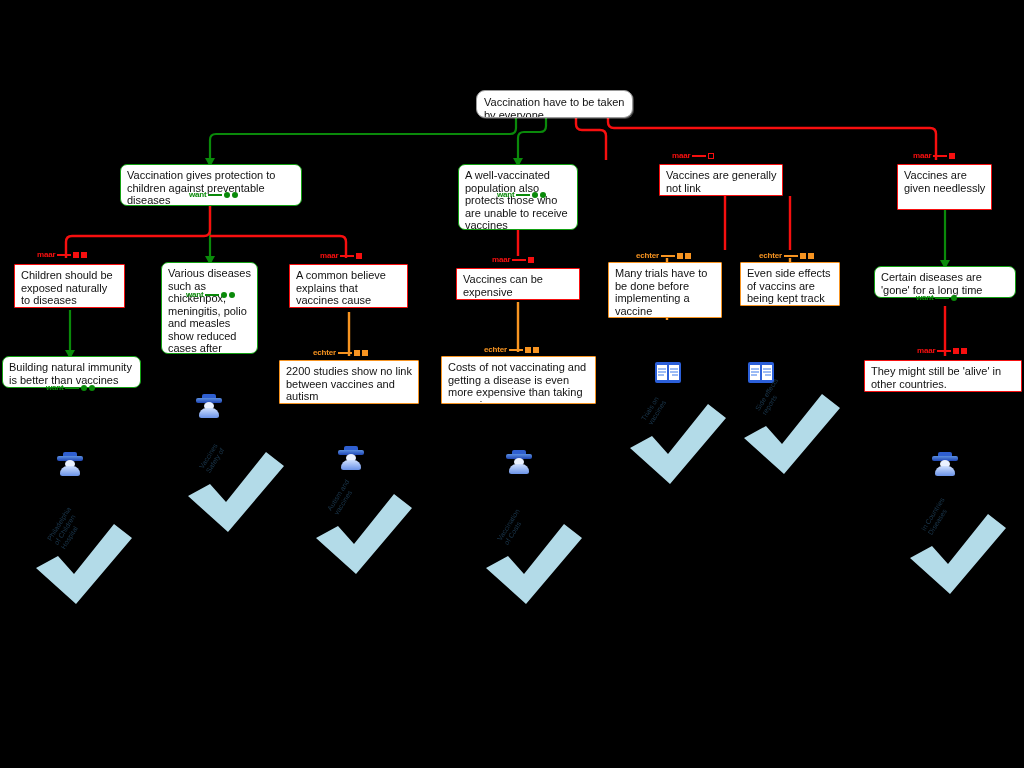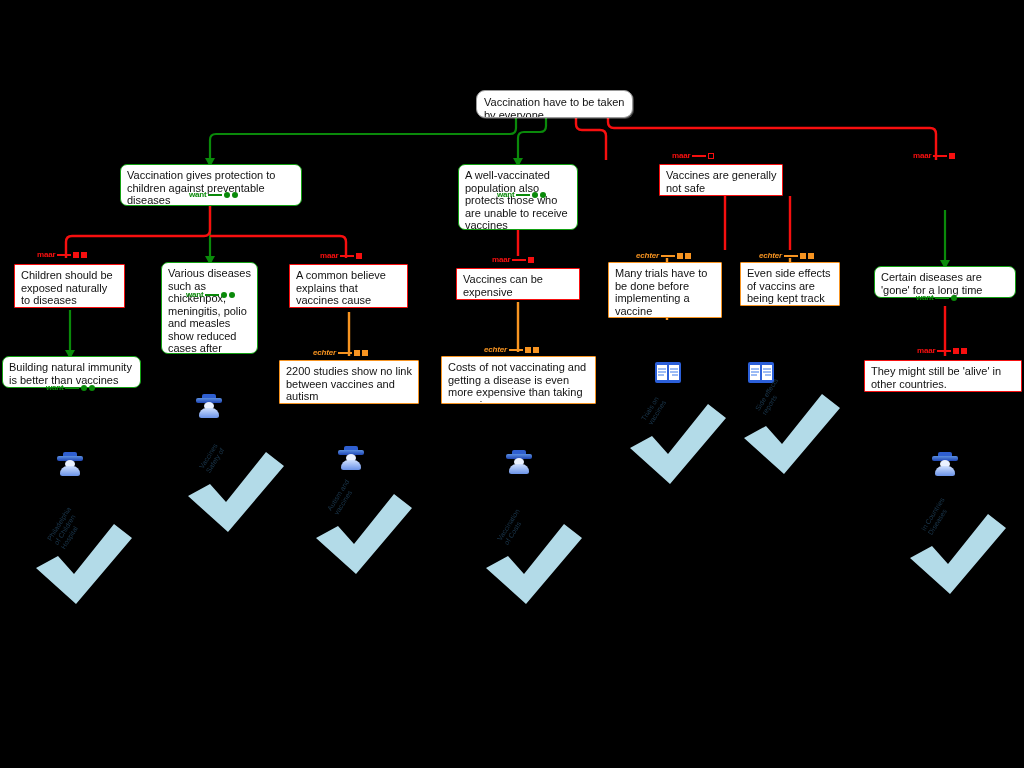--- a/index.html
+++ b/index.html
@@ -21,21 +21,21 @@
   
   .conn{position:absolute;height:11px;display:flex;align-items:center;gap:2px;
         font-size:8px;font-weight:bold;letter-spacing:-.2px;}
   .conn .w{white-space:nowrap;}
   .conn .bar{display:block;height:2px;width:14px;}
   .conn .dot{display:inline-block;width:6px;height:6px;border-radius:50%;}
   .conn .sq{display:inline-block;width:6px;height:6px;}
   .conn.g{color:#0a8a0a;margin-top:40px;} .conn.g .bar{background:#0a8a0a;} .conn.g .dot{background:#0a8a0a;}
   .conn.r{color:#f70f0f;} .conn.r .bar{background:#f70f0f;} .conn.r .sq{background:#f70f0f;}
   .conn.r .sqo{display:inline-block;width:6px;height:6px;border:1.5px solid #f70f0f;box-sizing:border-box;}
-  .conn.o{color:#f79421;font-style:italic;} .conn.o .bar{background:#f79421;} .conn.o .sq{background:#f79421;}
+  .conn.o{color:#f79421;} .conn.o .bar{background:#f79421;} .conn.o .sq{background:#f79421;}
 
   
   .evid{position:absolute;}
   .cap{width:26px;height:24px;position:relative;}
   .cap .brim{position:absolute;left:0;top:4px;width:26px;height:5px;border-radius:2px;
              background:linear-gradient(#5b8fe0,#1f46b4);}
   .cap .top{position:absolute;left:6px;top:0;width:14px;height:5px;border-radius:2px 2px 0 0;
             background:#2f5fd0;}
   .cap .head{position:absolute;left:8px;top:8px;width:10px;height:8px;border-radius:50%;background:#eaf1ff;}
   .cap .body{position:absolute;left:3px;top:14px;width:20px;height:10px;border-radius:9px 9px 3px 3px;
@@ -88,21 +88,22 @@
       <polygon points="205,256 215,256 210,265"></polygon>
       <polygon points="940,260 950,260 945,269"></polygon>
       <polygon points="65,350 75,350 70,359"></polygon>
     </g>
   </svg>
 
   <div class="node root" style="left:476px;top:90px;width:157px;height:28px;">Vaccination have to be taken by everyone</div>
 
   <div class="node green" style="left:120px;top:164px;width:182px;height:42px;">Vaccination gives protection to children against preventable diseases</div>
   <div class="node green" style="left:458px;top:164px;width:120px;height:66px;">A well-vaccinated population also protects those who are unable to receive vaccines</div>
-  <div class="node red" style="left:659px;top:164px;width:124px;height:32px;">Vaccines are generally not safe</div>
+  <div class="node red" style="left:659px;top:164px;width:124px;height:32px;">Vaccines are generally not link</div>
+  <div class="node red" style="left:897px;top:164px;width:95px;height:46px;">Vaccines are given needlessly</div>
 
   <div class="node red" style="left:14px;top:264px;width:111px;height:44px;">Children should be exposed naturally to diseases</div>
   <div class="node green" style="left:161px;top:262px;width:97px;height:92px;">Various diseases such as chickenpox, meningitis, polio and measles show reduced cases after vaccination</div>
   <div class="node red" style="left:289px;top:264px;width:119px;height:44px;">A common believe explains that vaccines cause autism</div>
   <div class="node red" style="left:456px;top:268px;width:124px;height:32px;">Vaccines can be expensive</div>
   <div class="node orange" style="left:608px;top:262px;width:114px;height:56px;">Many trials have to be done before implementing a vaccine</div>
   <div class="node orange" style="left:740px;top:262px;width:100px;height:44px;">Even side effects of vaccins are being kept track of</div>
   <div class="node green" style="left:874px;top:266px;width:142px;height:32px;">Certain diseases are 'gone' for a long time</div>
 
   <div class="node green" style="left:2px;top:356px;width:139px;height:32px;">Building natural immunity is better than vaccines</div>

